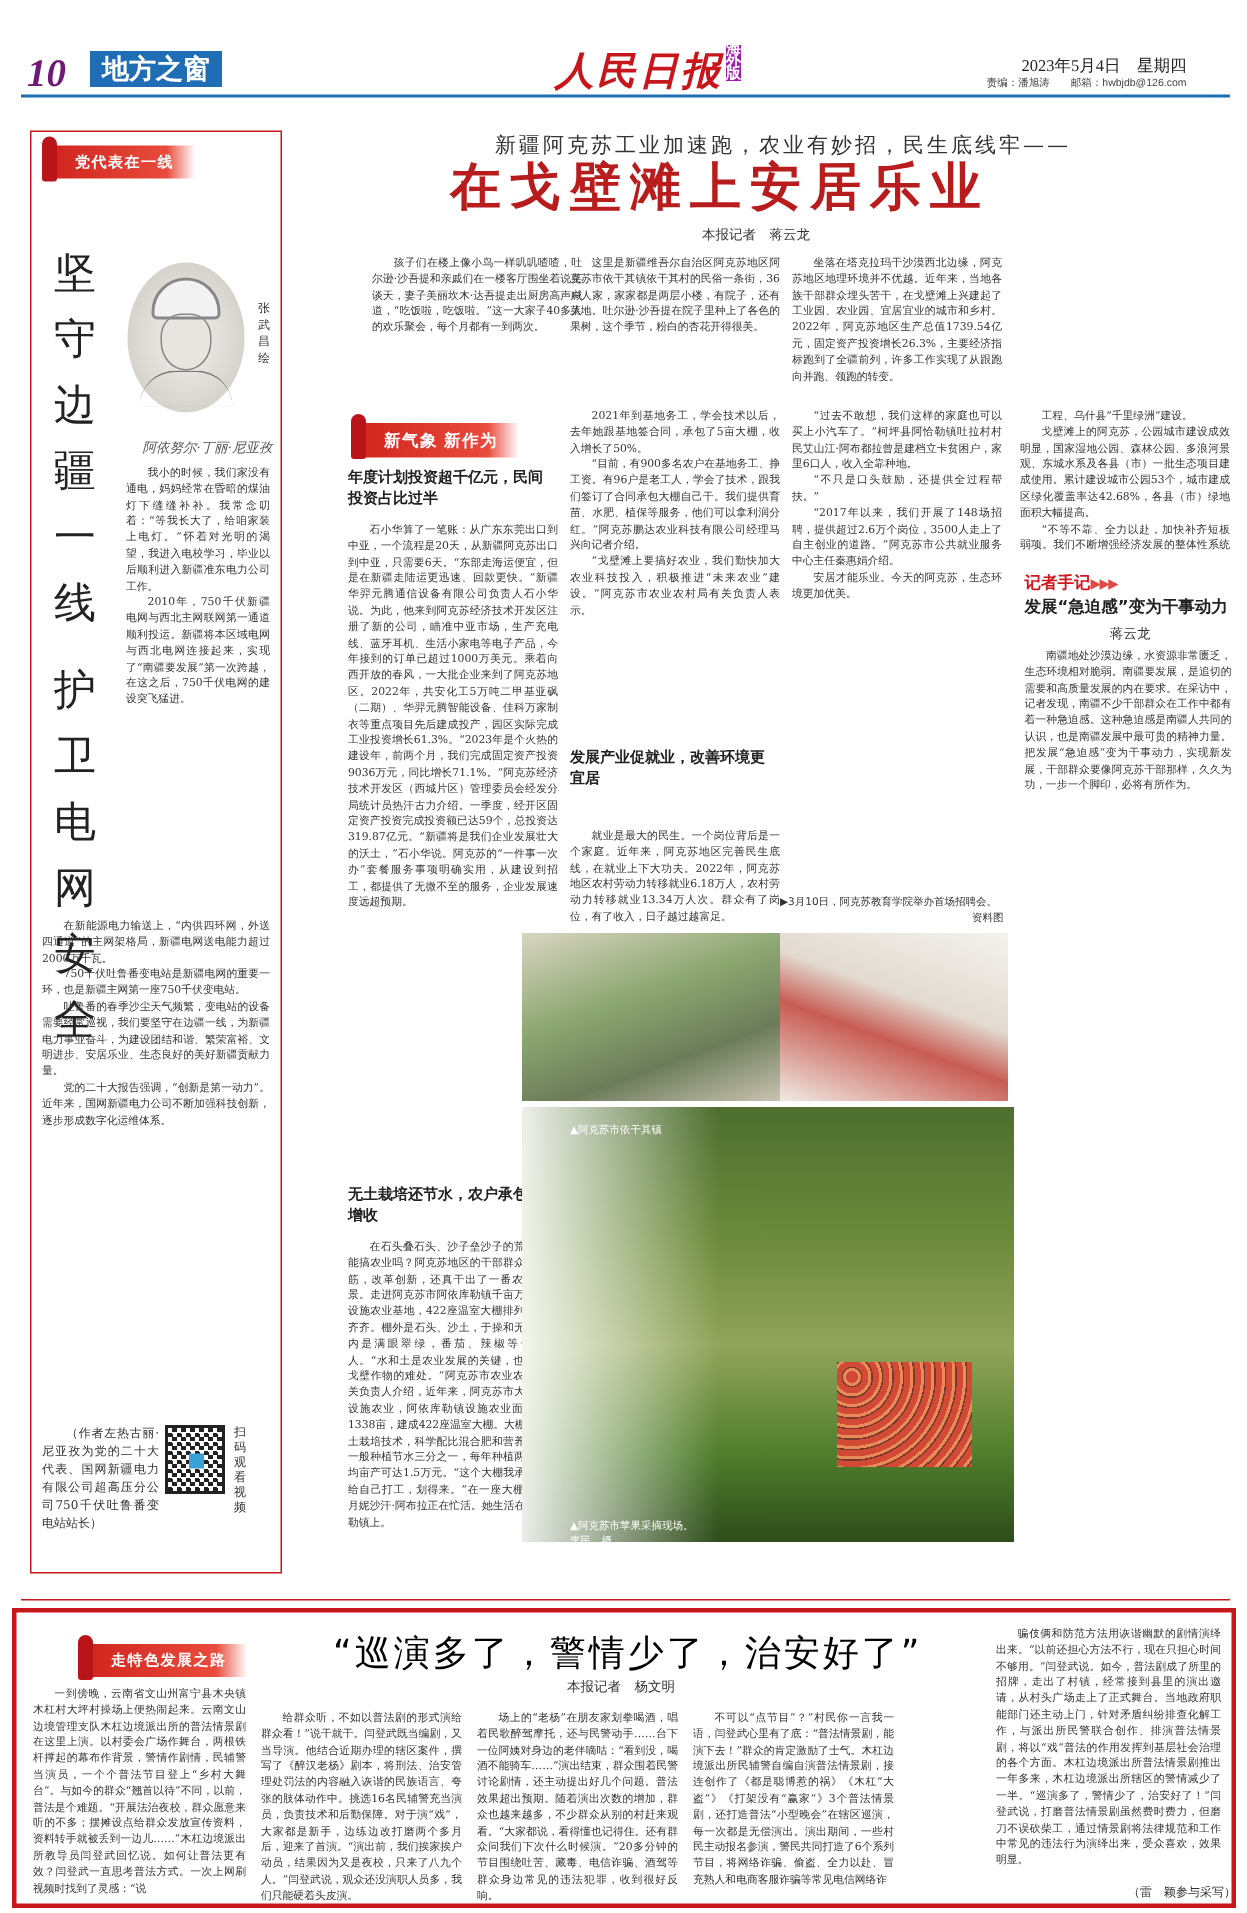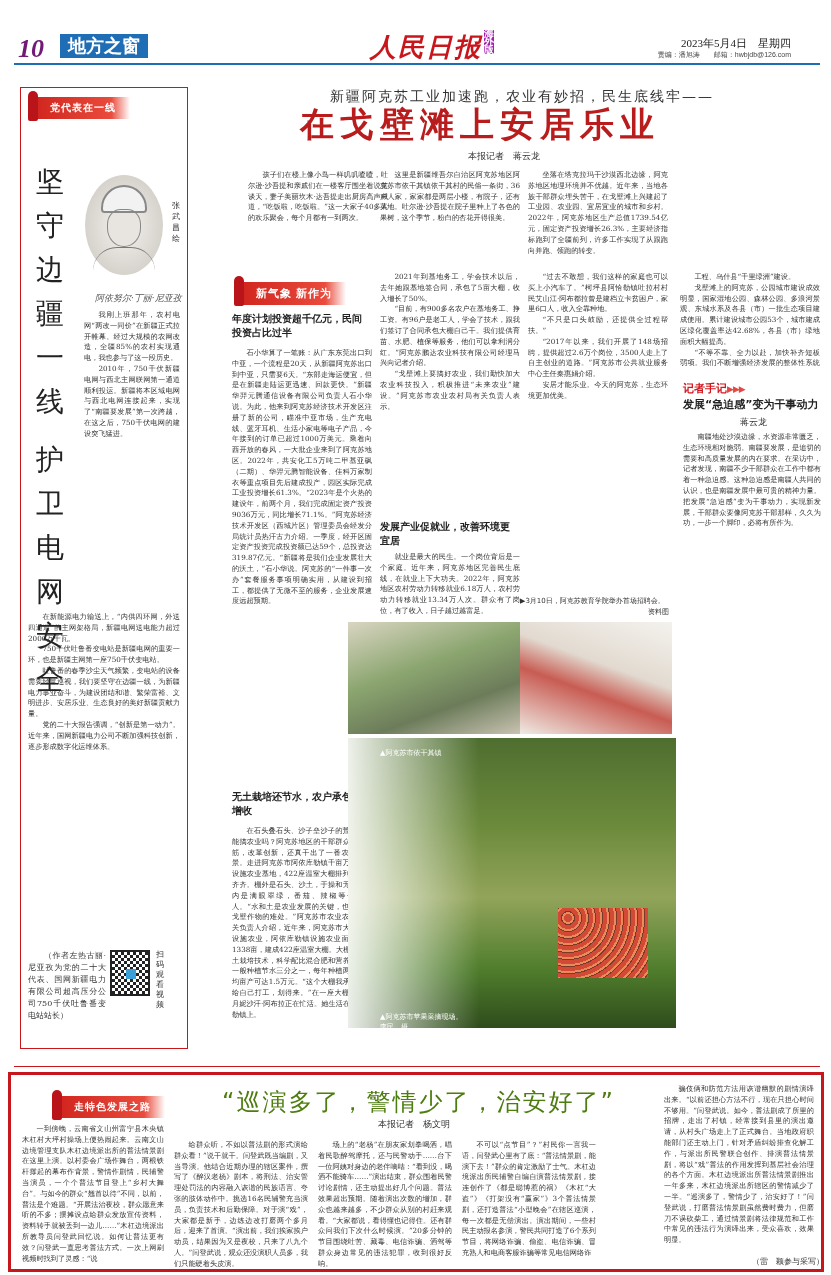--- a/index.html
+++ b/index.html
@@ -35,21 +35,21 @@
 .p3 .fade{position:absolute;left:0;top:0;width:100%;height:100%;background:linear-gradient(90deg,rgba(255,255,255,.9),rgba(255,255,255,0) 40%)}
 .p3 .apples{position:absolute;left:210px;top:170px;width:90px;height:70px;background:repeating-radial-gradient(circle at 10px 10px,#d24a36 0 4px,#e88a5a 4px 6px,#7a3a2a 6px 7px)}
 .cap{position:absolute;font:7px "DejaVu Sans",sans-serif;color:#333}
 .notes{position:absolute;left:683px;top:377px}
 .notes-tag{font:bold 11px "Liberation Sans",sans-serif;color:#d1161d}
 .notes-tri{color:#e14a44;font-size:9px;letter-spacing:-1px}
 .qr{position:absolute;left:110px;top:950px;width:40px;height:46px;background:repeating-conic-gradient(#222 0 25%,#fff 0 50%) 0 0/6px 6px;border:2px solid #222}
 .qr .mid{position:absolute;left:14px;top:17px;width:10px;height:10px;background:#3aa0d8}
 .qrlbl{position:absolute;left:156px;top:950px;width:10px;font:8px "DejaVu Sans",sans-serif;line-height:10px;color:#333}
 .bottombox{position:absolute;left:8px;top:1072px;width:816px;height:200px;border:3px solid #c8161d}
-.btitle{position:absolute;left:222px;top:1086px;font:24px "DejaVu Sans",sans-serif;color:#4d7c0f;letter-spacing:2px}
+.btitle{position:absolute;left:222px;top:1086px;font:24px "DejaVu Sans",sans-serif;color:#000000;letter-spacing:2px}
 .sepline{position:absolute;left:14px;top:1066px;width:806px;height:1px;background:#c8161d}
 </style>
 </head>
 <body>
 
 <div class="mast">
   <div class="pnum">10</div>
   <div class="sect">地方之窗</div>
   <div class="logo"><span>人民日报</span><small>海外版</small></div>
   <div class="date">2023年5月4日　星期四</div>
@@ -74,21 +74,21 @@
   <div>全</div>
 </div>
 <div class="portrait">
     <div class="hat"></div>
     <div class="face"></div>
     <div class="body"></div>
   </div>
 <div class="artist">张武昌绘</div>
 <div class="sig">阿依努尔·丁丽·尼亚孜</div>
 <div class="col" style="left:84px;top:310px;width:96px;height:300px">
-  <p>我刚上班那年，农村电网“两改一同价”在新疆正式拉开帷幕。经过大规模的农网改造，全疆85%的农村实现通电，我也参与了这一段历史。</p>
+  <p>我小的时候，我们家没有通电，妈妈经常在昏暗的煤油灯下缝缝补补。我常念叨着：“等我长大了，给咱家装上电灯。”怀着对光明的渴望，我进入电校学习，毕业以后顺利进入新疆准东电力公司工作。</p>
   <p>2010年，750千伏新疆电网与西北主网联网第一通道顺利投运。新疆将本区域电网与西北电网连接起来，实现了“南疆要发展”第一次跨越，在这之后，750千伏电网的建设突飞猛进。</p>
 </div>
 <div class="col" style="left:28px;top:612px;width:152px;height:330px">
   <p>在新能源电力输送上，“内供四环网，外送四通道”的主网架格局，新疆电网送电能力超过2000万千瓦。</p>
   <p>750千伏吐鲁番变电站是新疆电网的重要一环，也是新疆主网第一座750千伏变电站。</p>
   <p>吐鲁番的春季沙尘天气频繁，变电站的设备需要经常巡视，我们要坚守在边疆一线，为新疆电力事业奋斗，为建设团结和谐、繁荣富裕、文明进步、安居乐业、生态良好的美好新疆贡献力量。</p>
   <p>党的二十大报告强调，“创新是第一动力”。近年来，国网新疆电力公司不断加强科技创新，逐步形成数字化运维体系。</p>
 </div>
 <div class="col" style="left:28px;top:950px;width:78px;height:90px;font-size:8px;line-height:12px">
     <p>（作者左热古丽·尼亚孜为党的二十大代表、国网新疆电力有限公司超高压分公司750千伏吐鲁番变电站站长）</p>
@@ -122,21 +122,21 @@
 <div class="h2" style="left:232px;top:790px;width:136px">无土栽培还节水，农户承包能增收</div>
 <div class="col" style="left:232px;top:826px;width:140px;height:234px">
     <p>在石头叠石头、沙子垒沙子的荒滩上，能搞农业吗？阿克苏地区的干部群众开动脑筋，改革创新，还真干出了一番农业新图景。走进阿克苏市阿依库勒镇千亩万吨戈壁设施农业基地，422座温室大棚排列得整整齐齐。棚外是石头、沙土，于操和无垠，棚内是满眼翠绿，番茄、辣椒等长势喜人。“水和土是农业发展的关键，也是我们戈壁作物的难处。”阿克苏市农业农村局相关负责人介绍，近年来，阿克苏市大力发展设施农业，阿依库勒镇设施农业面积达到1338亩，建成422座温室大棚。大棚采用无土栽培技术，科学配比混合肥和营养液，比一般种植节水三分之一，每年种植两茬，平均亩产可达1.5万元。“这个大棚我承包了，给自己打工，划得来。”在一座大棚，农户月妮沙汗·阿布拉正在忙活。她生活在阿依库勒镇上。</p>
   </div>
 
 <div class="col" style="left:380px;top:272px;width:140px;height:240px">
   <p>2021年到基地务工，学会技术以后，去年她跟基地签合同，承包了5亩大棚，收入增长了50%。</p>
   <p>“目前，有900多名农户在基地务工、挣工资。有96户是老工人，学会了技术，跟我们签订了合同承包大棚自己干。我们提供育苗、水肥、植保等服务，他们可以拿利润分红。”阿克苏鹏达农业科技有限公司经理马兴向记者介绍。</p>
   <p>“戈壁滩上要搞好农业，我们勤快加大农业科技投入，积极推进“未来农业”建设。”阿克苏市农业农村局有关负责人表示。</p>
 </div>
-<div class="h2" style="left:380px;top:520px;width:136px">发展产业促就业，改善环境更宜居</div>
+<div class="h2" style="left:380px;top:499px;width:136px">发展产业促就业，改善环境更宜居</div>
 <div class="col" style="left:380px;top:552px;width:140px;height:64px">
     <p>就业是最大的民生。一个岗位背后是一个家庭。近年来，阿克苏地区完善民生底线，在就业上下大功夫。2022年，阿克苏地区农村劳动力转移就业6.18万人，农村劳动力转移就业13.34万人次。群众有了岗位，有了收入，日子越过越富足。</p>
   </div>
 
 <div class="col" style="left:528px;top:272px;width:140px;height:330px">
   <p>“过去不敢想，我们这样的家庭也可以买上小汽车了。”柯坪县阿恰勒镇吐拉村村民艾山江·阿布都拉曾是建档立卡贫困户，家里6口人，收入全靠种地。</p>
   <p>“不只是口头鼓励，还提供全过程帮扶。”</p>
   <p>“2017年以来，我们开展了148场招聘，提供超过2.6万个岗位，3500人走上了自主创业的道路。”阿克苏市公共就业服务中心主任秦惠娟介绍。</p>
   <p>安居才能乐业。今天的阿克苏，生态环境更加优美。</p>
 </div>
@@ -176,18 +176,18 @@
 <div class="col" style="left:22px;top:1124px;width:142px;height:146px">
     <p>一到傍晚，云南省文山州富宁县木央镇木杠村大坪村操场上便热闹起来。云南文山边境管理支队木杠边境派出所的普法情景剧在这里上演。以村委会广场作舞台，两根铁杆撑起的幕布作背景，警情作剧情，民辅警当演员，一个个普法节目登上“乡村大舞台”。与如今的群众“翘首以待”不同，以前，普法是个难题。“开展法治夜校，群众愿意来听的不多；摆摊设点给群众发放宣传资料，资料转手就被丢到一边儿……”木杠边境派出所教导员闫登武回忆说。如何让普法更有效？闫登武一直思考普法方式。一次上网刷视频时找到了灵感：“说</p>
   </div>
 <div class="col" style="left:174px;top:1140px;width:134px;height:130px">
     <p>给群众听，不如以普法剧的形式演给群众看！”说干就干。闫登武既当编剧，又当导演。他结合近期办理的辖区案件，撰写了《醉汉老杨》剧本，将刑法、治安管理处罚法的内容融入诙谐的民族语言、夸张的肢体动作中。挑选16名民辅警充当演员，负责技术和后勤保障。对于演“戏”，大家都是新手，边练边改打磨两个多月后，迎来了首演。“演出前，我们挨家挨户动员，结果因为又是夜校，只来了八九个人。”闫登武说，观众还没演职人员多，我们只能硬着头皮演。</p>
   </div>
 <div class="col" style="left:318px;top:1140px;width:134px;height:130px">
     <p>场上的“老杨”在朋友家划拳喝酒，唱着民歌醉驾摩托，还与民警动手……台下一位阿姨对身边的老伴嘀咕：“看到没，喝酒不能骑车……”演出结束，群众围着民警讨论剧情，还主动提出好几个问题。普法效果超出预期。随着演出次数的增加，群众也越来越多，不少群众从别的村赶来观看。“大家都说，看得懂也记得住。还有群众问我们下次什么时候演。”20多分钟的节目围绕吐苦、藏毒、电信诈骗、酒驾等群众身边常见的违法犯罪，收到很好反响。</p>
   </div>
 <div class="col" style="left:462px;top:1140px;width:134px;height:130px">
-    <p>不可以“点节目”？”村民你一言我一语，闫登武心里有了底：“普法情景剧，能演下去！”群众的肯定激励了士气。木杠边境派出所民辅警自编自演普法情景剧，接连创作了《都是聪博惹的祸》《木杠“大盗”》《打架没有“赢家”》3个普法情景剧，还打造普法“小型晚会”在辖区巡演，每一次都是无偿演出。演出期间，一些村民主动报名参演，警民共同打造了6个系列节目，将网络诈骗、偷盗、电信诈骗、冒充熟人和电商客服诈骗等常见电信网络诈</p>
+    <p>不可以“点节目”？”村民你一言我一语，闫登武心里有了底：“普法情景剧，能演下去！”群众的肯定激励了士气。木杠边境派出所民辅警自编自演普法情景剧，接连创作了《都是聪博惹的祸》《木杠“大盗”》《打架没有“赢家”》3个普法情景剧，还打造普法“小型晚会”在辖区巡演，每一次都是无偿演出。演出期间，一些村民主动报名参演，警民共同打造了6个系列节目，将网络诈骗、偷盗、全力以赴、冒充熟人和电商客服诈骗等常见电信网络诈</p>
   </div>
 <div class="col" style="left:664px;top:1084px;width:150px;height:172px">
     <p>骗伎俩和防范方法用诙谐幽默的剧情演绎出来。“以前还担心方法不行，现在只担心时间不够用。”闫登武说。如今，普法剧成了所里的招牌，走出了村镇，经常接到县里的演出邀请，从村头广场走上了正式舞台。当地政府职能部门还主动上门，针对矛盾纠纷排查化解工作，与派出所民警联合创作、排演普法情景剧，将以“戏”普法的作用发挥到基层社会治理的各个方面。木杠边境派出所普法情景剧推出一年多来，木杠边境派出所辖区的警情减少了一半。“巡演多了，警情少了，治安好了！”闫登武说，打磨普法情景剧虽然费时费力，但磨刀不误砍柴工，通过情景剧将法律规范和工作中常见的违法行为演绎出来，受众喜欢，效果明显。</p>
   </div>
 <div class="byline" style="left:752px;top:1256px;font-size:8px">（雷　颖参与采写）</div>
 
 </body></html>

